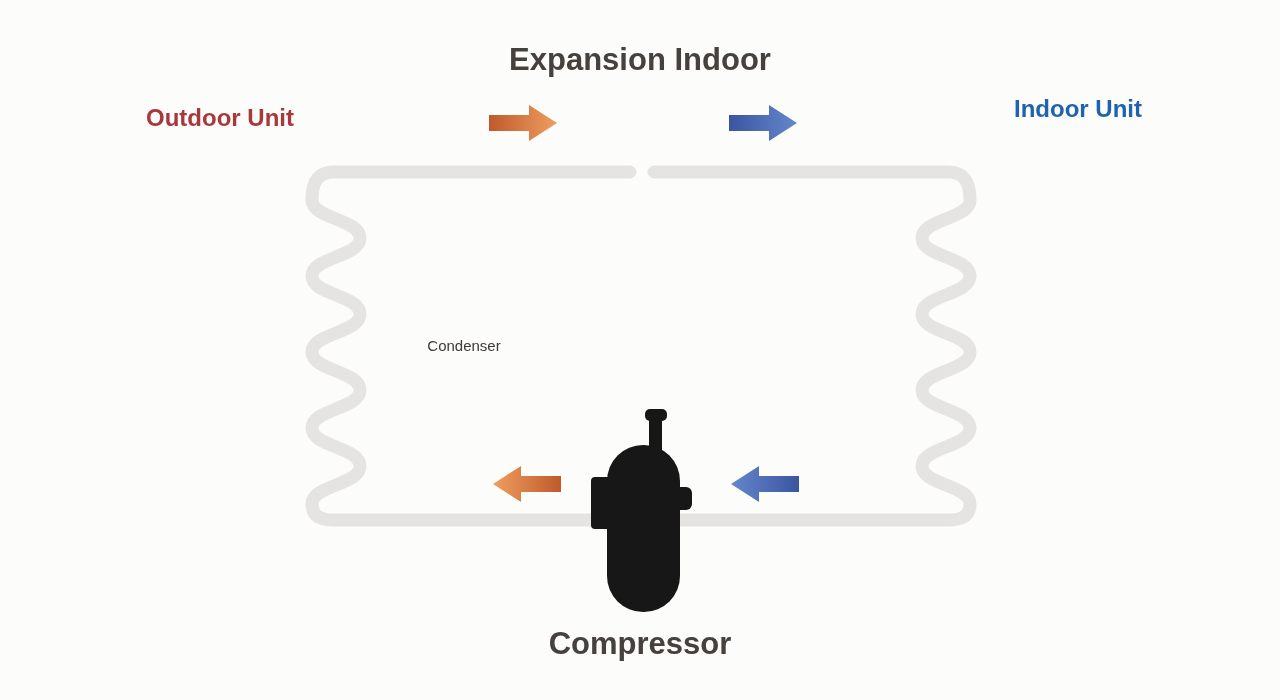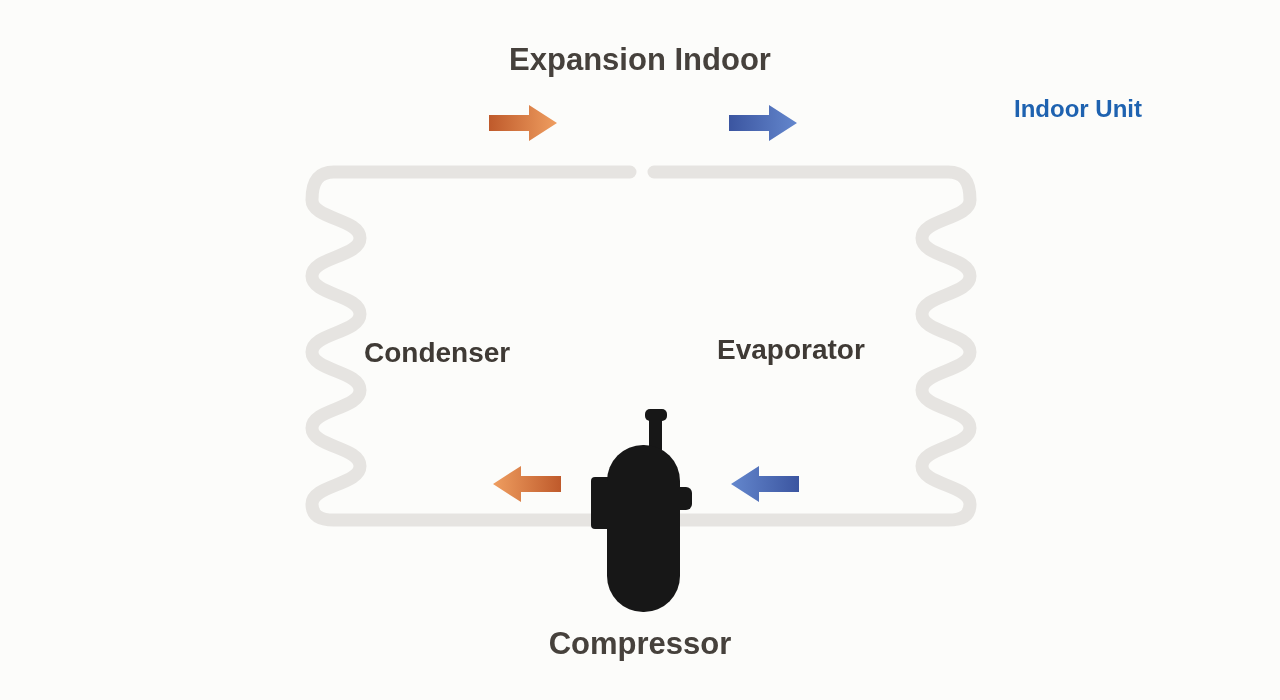--- a/index.html
+++ b/index.html
@@ -20,22 +20,22 @@
   .expansion{top:42px;}
   .compressor-title{top:626px;text-align:center;}
   .unit-label{
     position:absolute;
     font-size:24px;font-weight:700;
     white-space:nowrap;
   }
   .outdoor{left:146px;top:104px;color:var(--outdoor-unit,#a8383c);}
   .indoor{left:1014px;top:95px;color:var(--indoor-unit,#1e62b0);}
   .coil-label{
-    position:absolute;width:200px;
-    font-size:28px;font-weight:700;
+    position:absolute;width:200px;text-align:center;
+    font-size:15px;font-weight:400;
     color:var(--section-label,#3f3a35);
   }
   .condenser{left:364px;top:337px;}
   .evaporator{left:717px;top:334px;}
   .scene{position:absolute;left:0;top:0;}
   .arrow{position:absolute;width:70px;height:40px;}
   .arr-hot-top{left:489px;top:103px;}
   .arr-cold-top{left:729px;top:103px;}
   .arr-hot-bottom{left:491px;top:464px;}
   .arr-cold-bottom{left:729px;top:464px;}
@@ -114,22 +114,22 @@
       <linearGradient id="gradColdL" x1="0" y1="0" x2="1" y2="0">
         <stop offset="0" style="stop-color:var(--arrow-blue-light,#6487cd)"></stop>
         <stop offset="1" style="stop-color:var(--arrow-blue-dark,#3b55a0)"></stop>
       </linearGradient>
     </defs>
     <polygon points="70,12 30,12 30,2 2,20 30,38 30,28 70,28" fill="url(#gradColdL)"></polygon>
   </svg>
 
   <div class="big-title expansion">Expansion Indoor</div>
 
+  <div class="unit-label outdoor">Outdoor Unit</div>
 
   <div class="unit-label indoor">Indoor Unit</div>
 
   <div class="coil-label condenser">Condenser</div>
 
-  <div class="coil-label evaporator">Evaporator</div>
 
   <div class="big-title compressor-title">Compressor</div>
 
 </div>
 
 </body></html>

